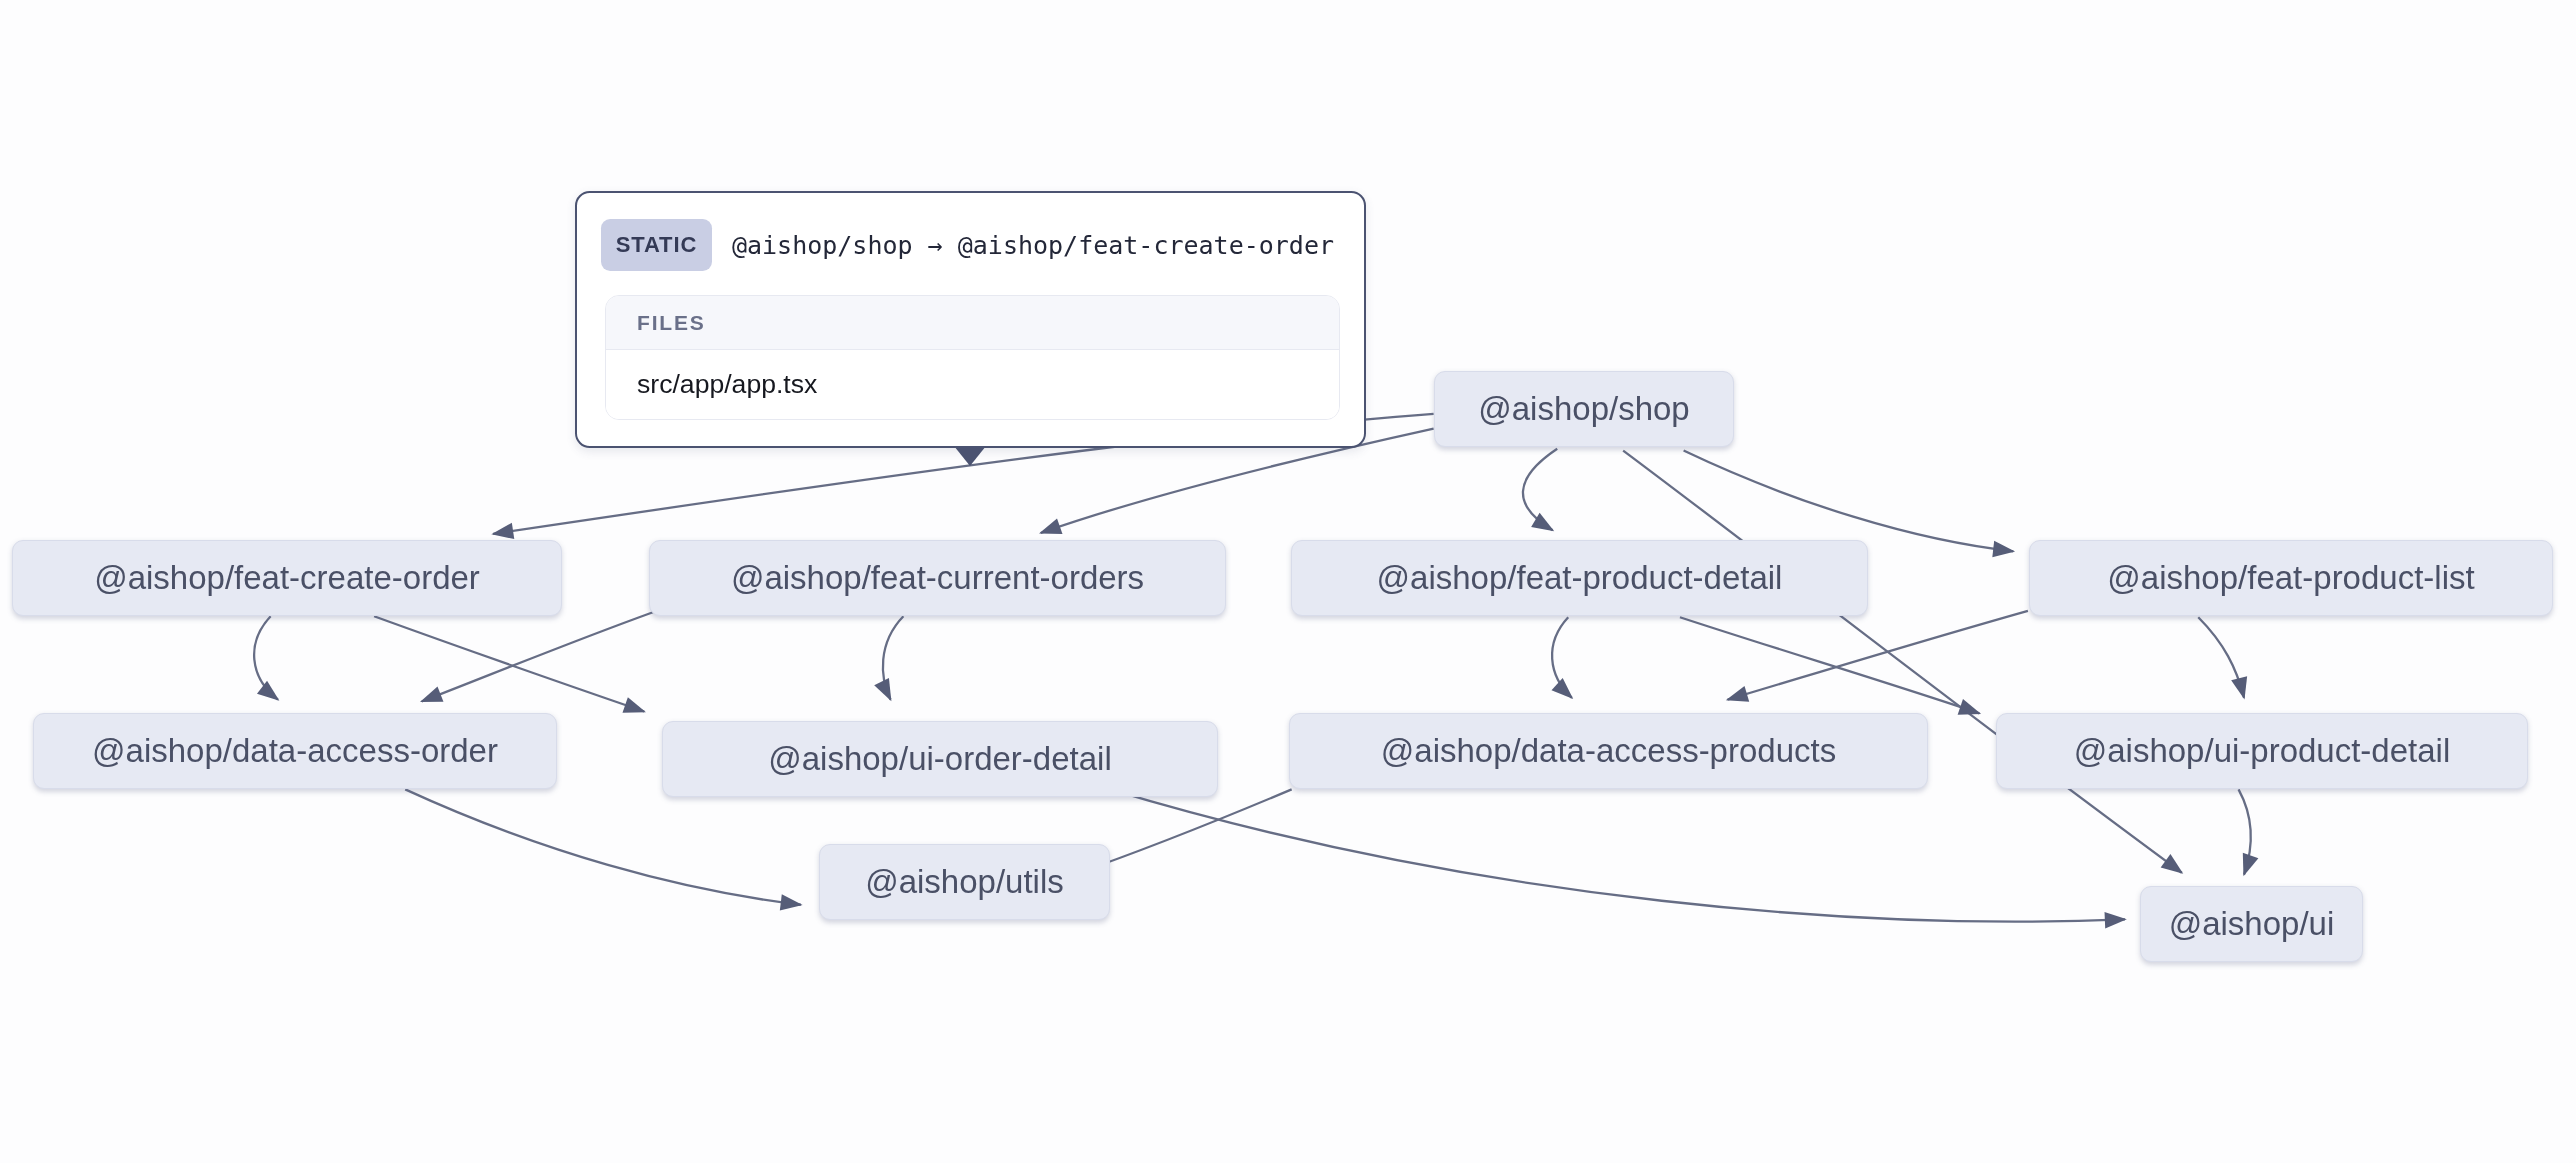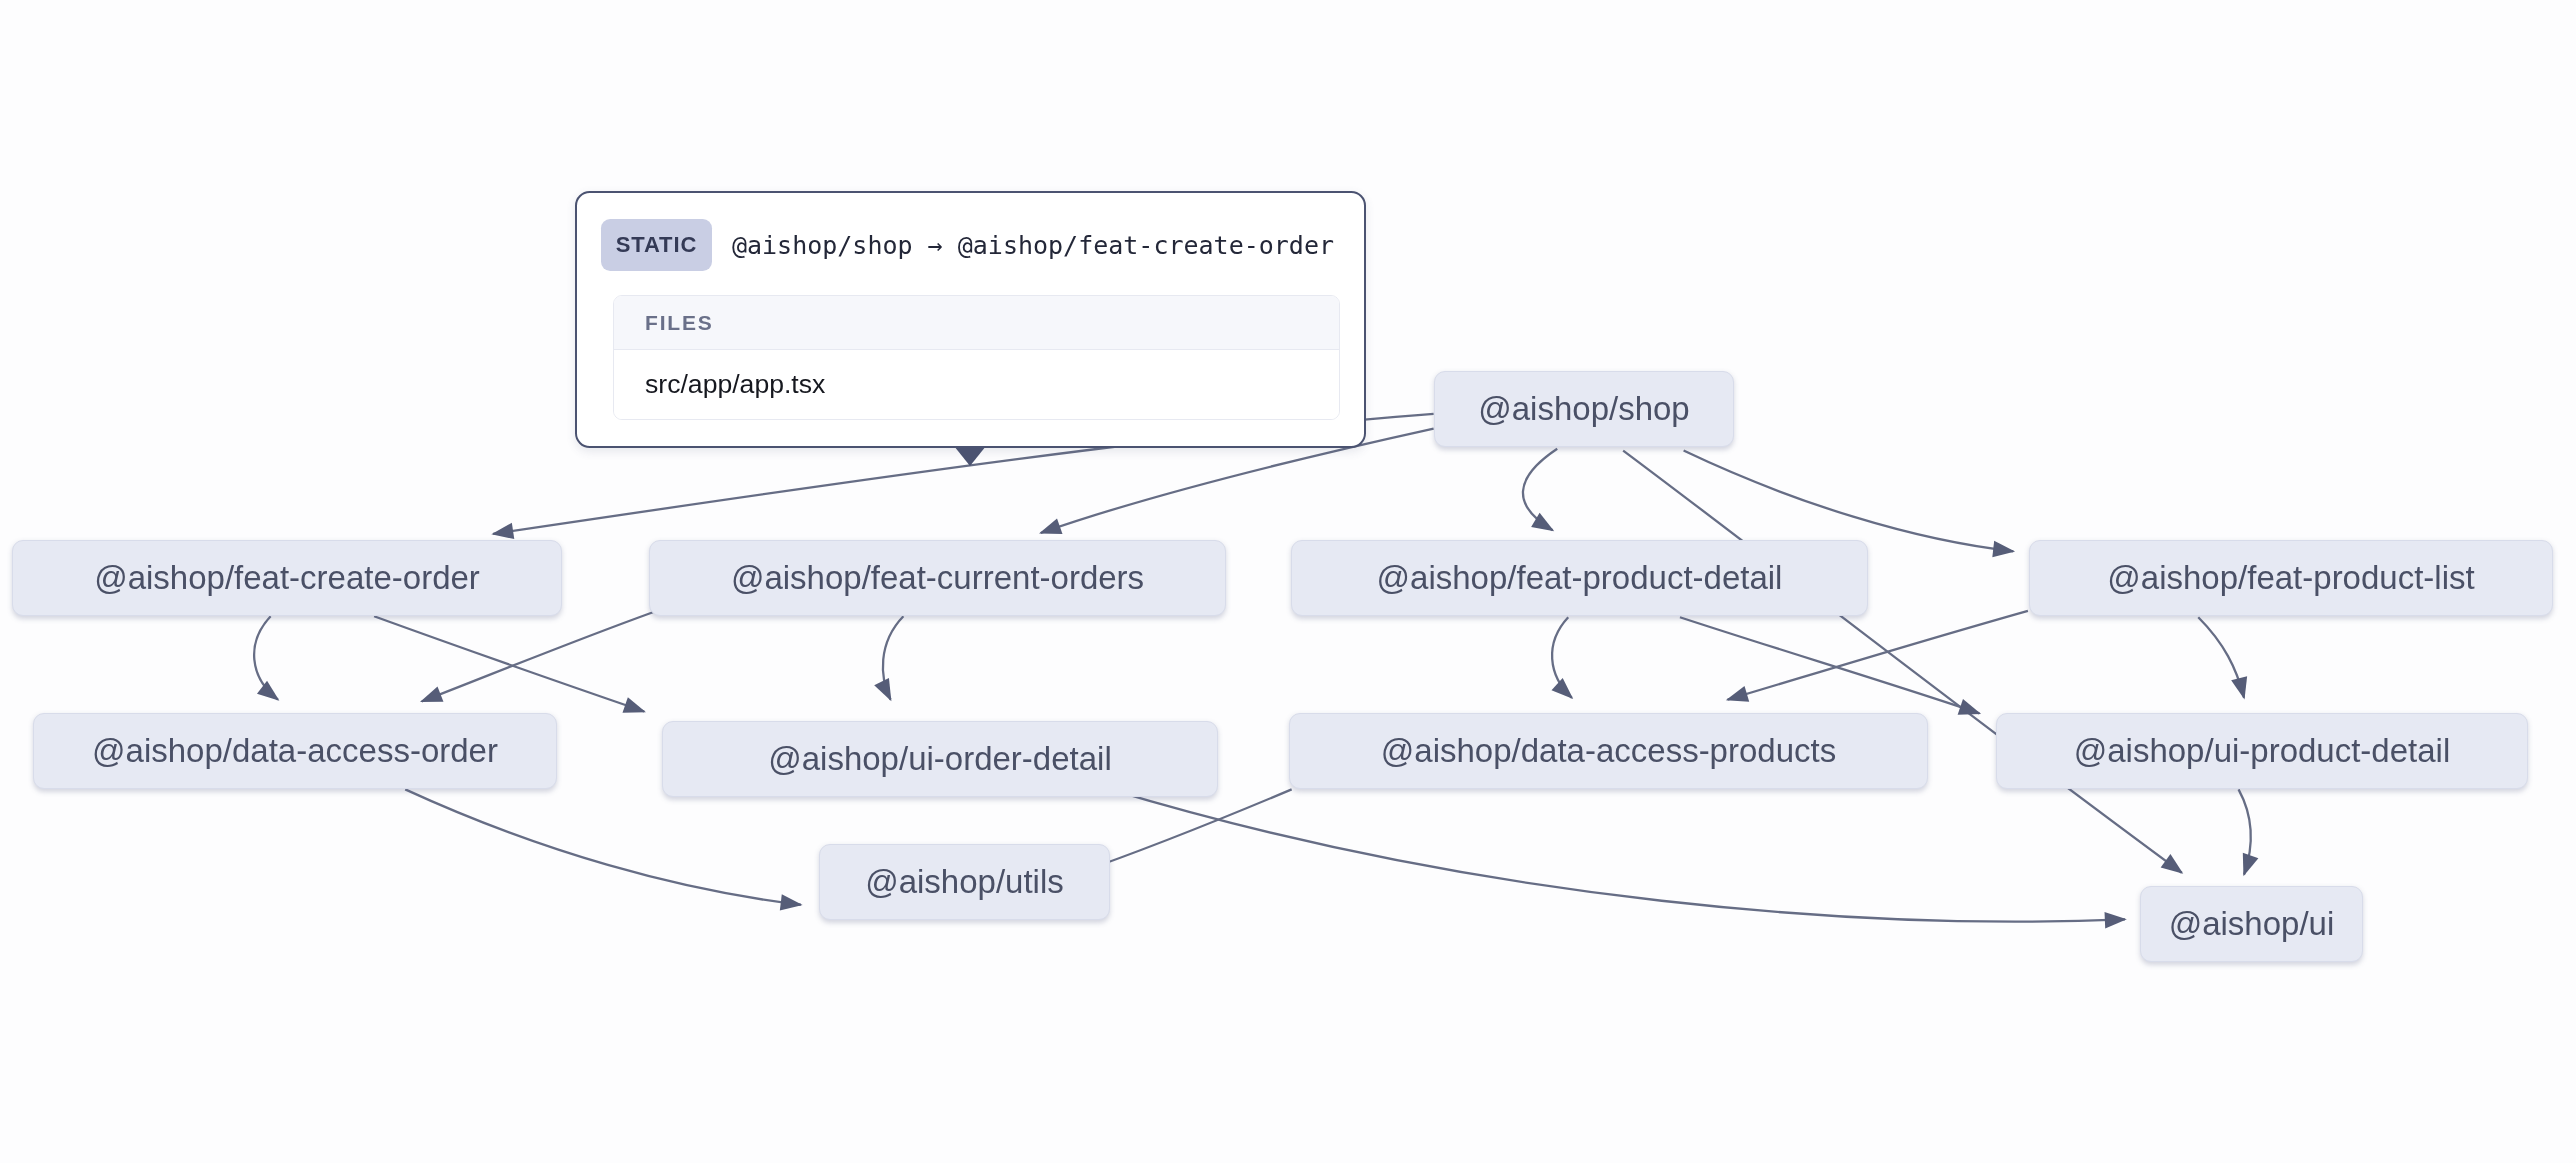--- a/index.html
+++ b/index.html
@@ -66,23 +66,23 @@
     font-size:22px;font-weight:bold;letter-spacing:0.9px;
     padding:13px 14.7px;border-radius:9.2px;
     flex:0 0 auto;
   }
   .relation{
     font-family:"DejaVu Sans Mono",monospace;
     font-size:25px;color:#232738;
     white-space:nowrap;
   }
   .files-panel{
-    margin:24px 24px 0 36px;
+    margin:24px 24px 0 28px;
     border:1.8px solid var(--files-border);
-    border-radius:9px;
+    border-radius:14px;
     overflow:hidden;
   }
   .files-header{
     background:var(--files-header-bg);
     border-bottom:1.8px solid var(--files-border);
     padding:14.7px 31px;
   }
   .files-label{
     color:var(--files-label);
     font-size:21px;font-weight:600;letter-spacing:1.8px;

